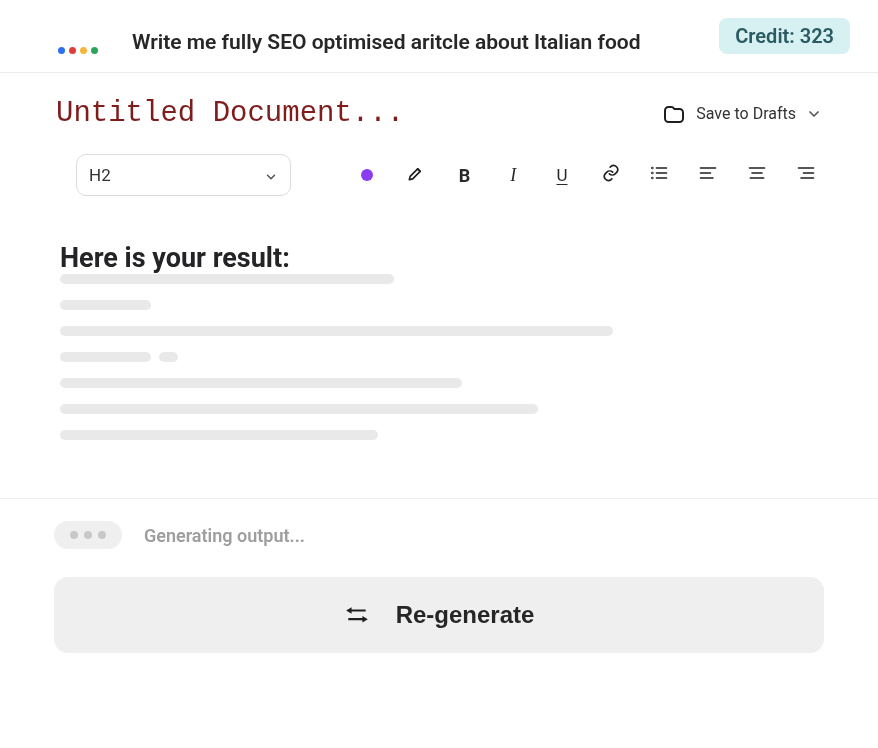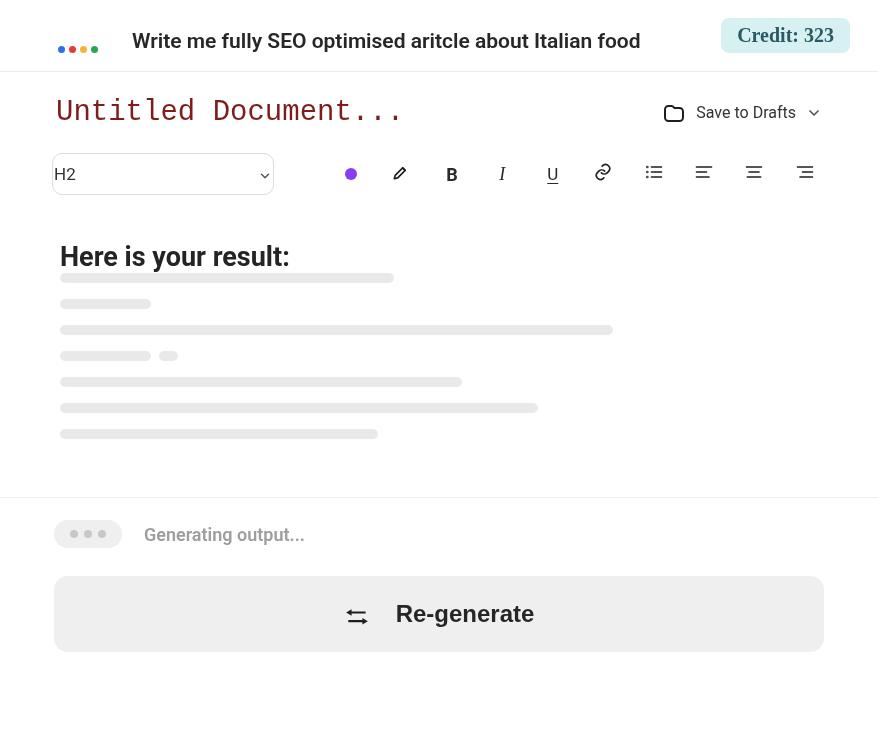--- a/index.html
+++ b/index.html
@@ -37,21 +37,20 @@
       color: #272727;
       flex: 1;
     }
     .credit-badge {
       background: #d7f0f2;
       color: #2a5a62;
       font-size: 20px;
       font-weight: 600;
       padding: 6px 16px;
       border-radius: 8px;
-      font-family: Liberation Serif, serif;
     }
 
     
     .doc-row {
       display: flex;
       align-items: center;
       justify-content: space-between;
       padding: 24px 56px 8px 56px;
     }
     .doc-title {
@@ -80,25 +79,26 @@
       align-items: center;
       padding: 16px 52px 16px 52px;
       gap: 8px;
     }
     .heading-select {
       display: flex;
       align-items: center;
       justify-content: space-between;
       border: 1px solid #dcdcdc;
       border-radius: 10px;
-      padding: 10px 1px;
+      padding: 10px 12px;
       width: 230px;
       font-size: 17px;
       color: #333;
       cursor: pointer;
+      margin-left: 24px;
     }
     .toolbar-gap { flex: 0 0 40px; }
     .tbtn {
       width: 44px;
       height: 38px;
       display: flex;
       align-items: center;
       justify-content: center;
       cursor: pointer;
       border-radius: 6px;
@@ -168,21 +168,21 @@
     .regen-button {
       width: 100%;
       background: #efefef;
       border: none;
       border-radius: 14px;
       padding: 24px;
       font-size: 24px;
       font-weight: 600;
       color: #262626;
       display: flex;
-      align-items: flex-end;
+      align-items: center;
       justify-content: center;
       gap: 26px;
       cursor: pointer;
     }
     .swap-icon { width: 26px; height: 22px; position: relative; }
   </style>
 </head>
 <body>
 
 <div class="header">

